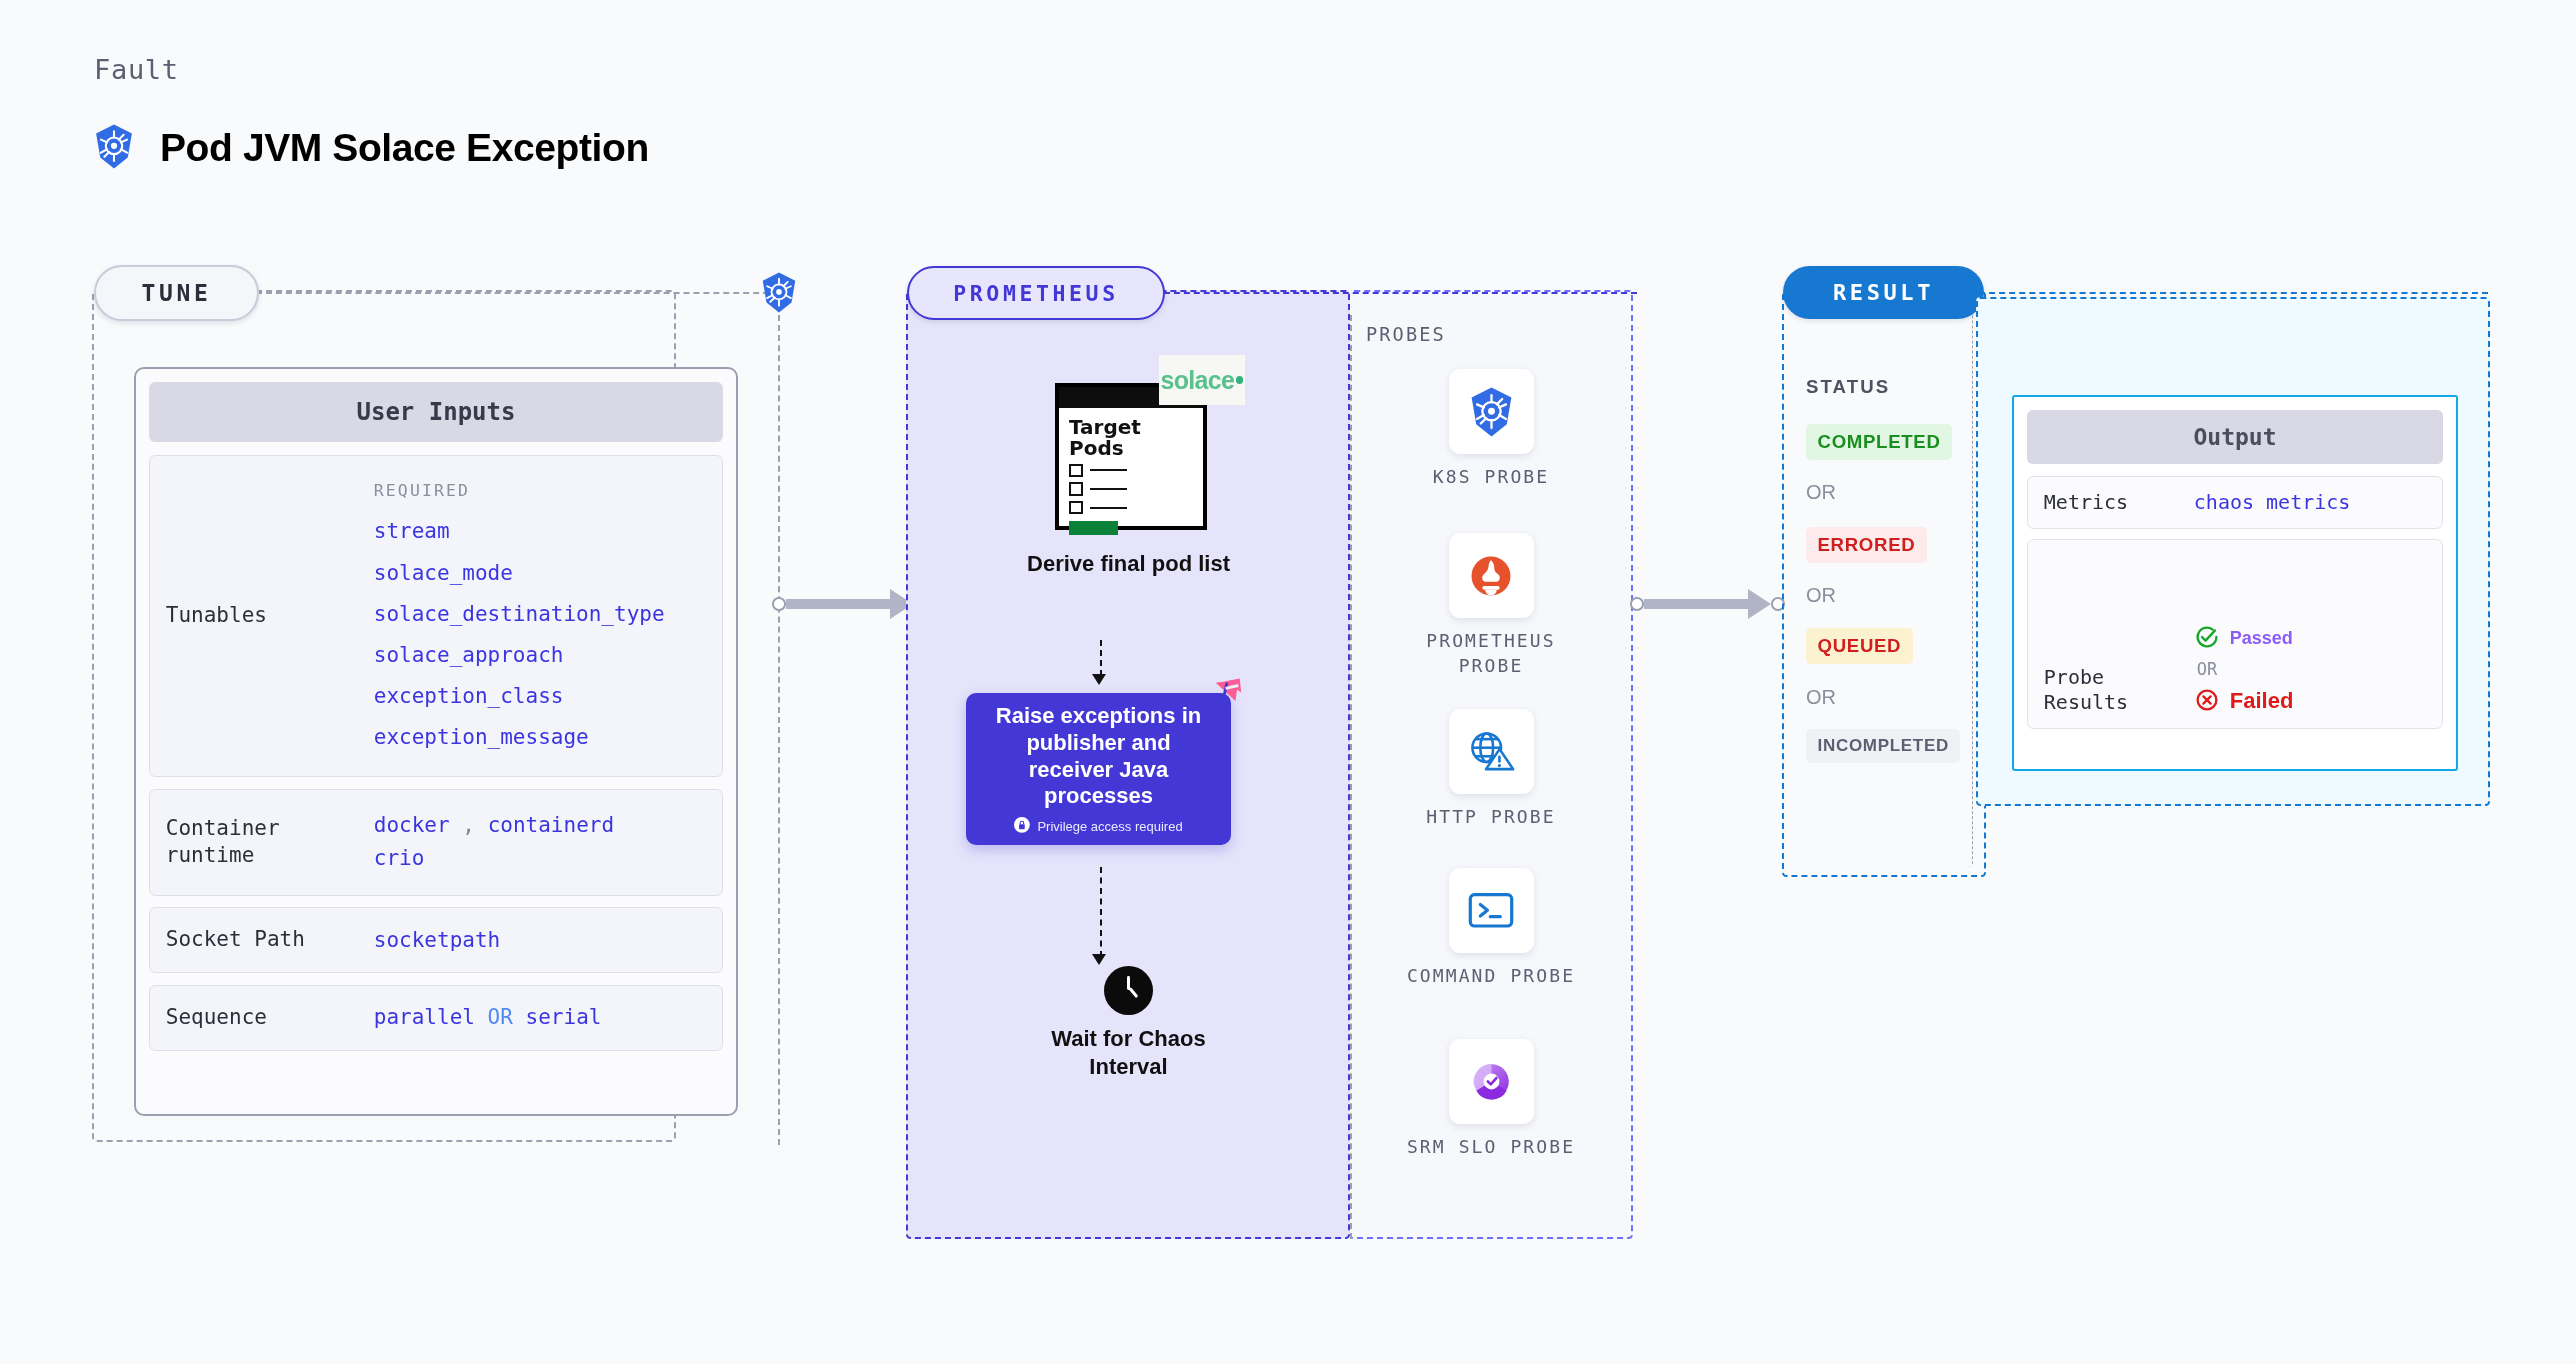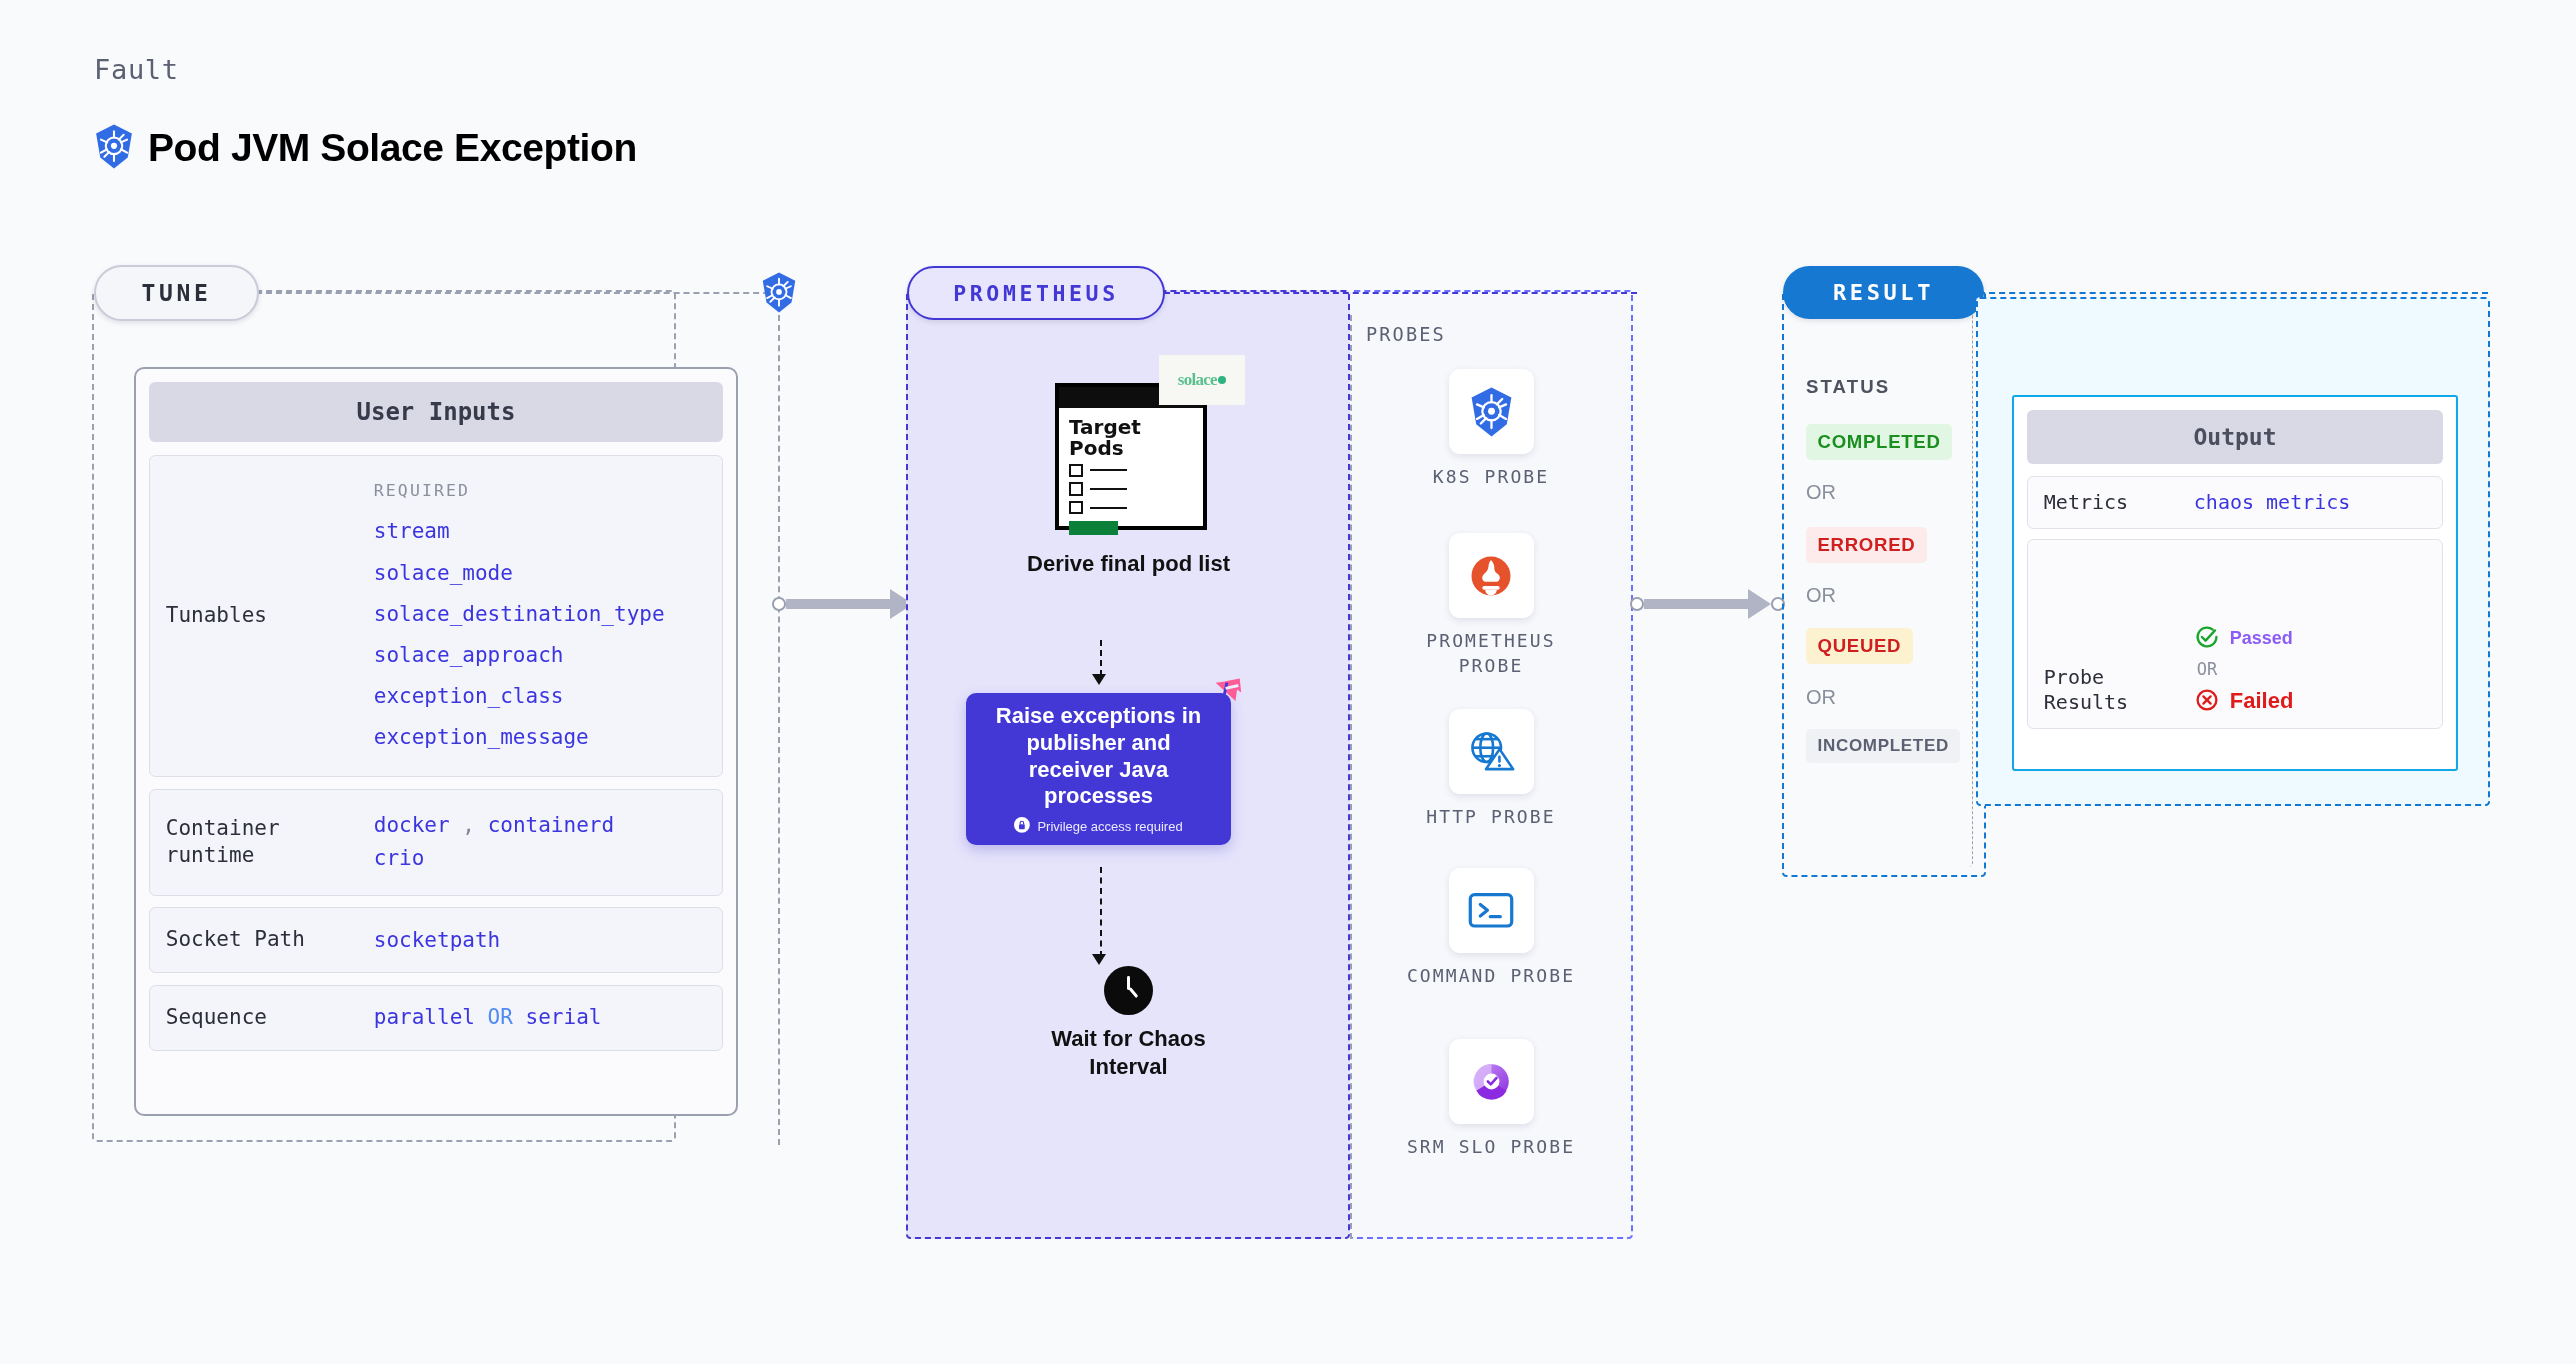--- a/index.html
+++ b/index.html
@@ -12,21 +12,21 @@
   .page { position: relative; width: 2236px; height: 1365px; }
 
   
   .fault-label {
     position: absolute; left: 94px; top: 54px;
     font-family: "DejaVu Sans Mono", monospace;
     font-size: 27px; color: #5b6072; letter-spacing: 0.7px;
   }
   .title-row {
     position: absolute; left: 92px; top: 123px;
-    display: flex; align-items: center; gap: 12px;
+    display: flex; align-items: center; gap: 24px;
   }
   .title-text {
     font-size: 39px; font-weight: 700; color: #000;
     letter-spacing: -0.4px;
   }
   .k8s-badge { display: block; }
 
   
   .dash-panel { position: absolute; border-radius: 4.3px; }
   .pill {
@@ -121,21 +121,21 @@
     font-family: "DejaVu Sans", sans-serif; line-height: 1.05; }
   .chk-row { display: flex; align-items: center; gap: 7.9px; margin-top: 5px; }
   .chk { width: 13.6px; height: 13.6px; border: 2.1px solid #111; }
   .chk-line { width: 37px; height: 2.1px; background: #111; }
   .greenbar { margin-top: 6.4px; width: 49px; height: 14.3px; background: #0a8038; }
   .solace-chip {
     position: absolute; right: -30px; top: -15.8px; width: 86px; height: 50px;
     background: #f7f7f4; display: flex; align-items: center; justify-content: center;
   }
   .solace-word {
-    font-family: Liberation Serif, serif; font-weight: 700; font-size: 17px;
+    font-family: Liberation Sans, sans-serif; font-weight: 700; font-size: 25px;
     color: #5ac18e; letter-spacing: -0.7px;
   }
   .solace-dot { display:inline-block; width:7.9px; height:7.9px; border-radius:50%;
     background:#2fb380; margin-left:1.4px; vertical-align: baseline; }
 
   .arrow-v { position: absolute; width: 2.1px; background: #111; }
   .arrow-head-d {
     position: absolute; width: 0; height: 0;
     border-left: 7.2px solid transparent; border-right: 7.2px solid transparent;
     border-top: 11.5px solid #111;

